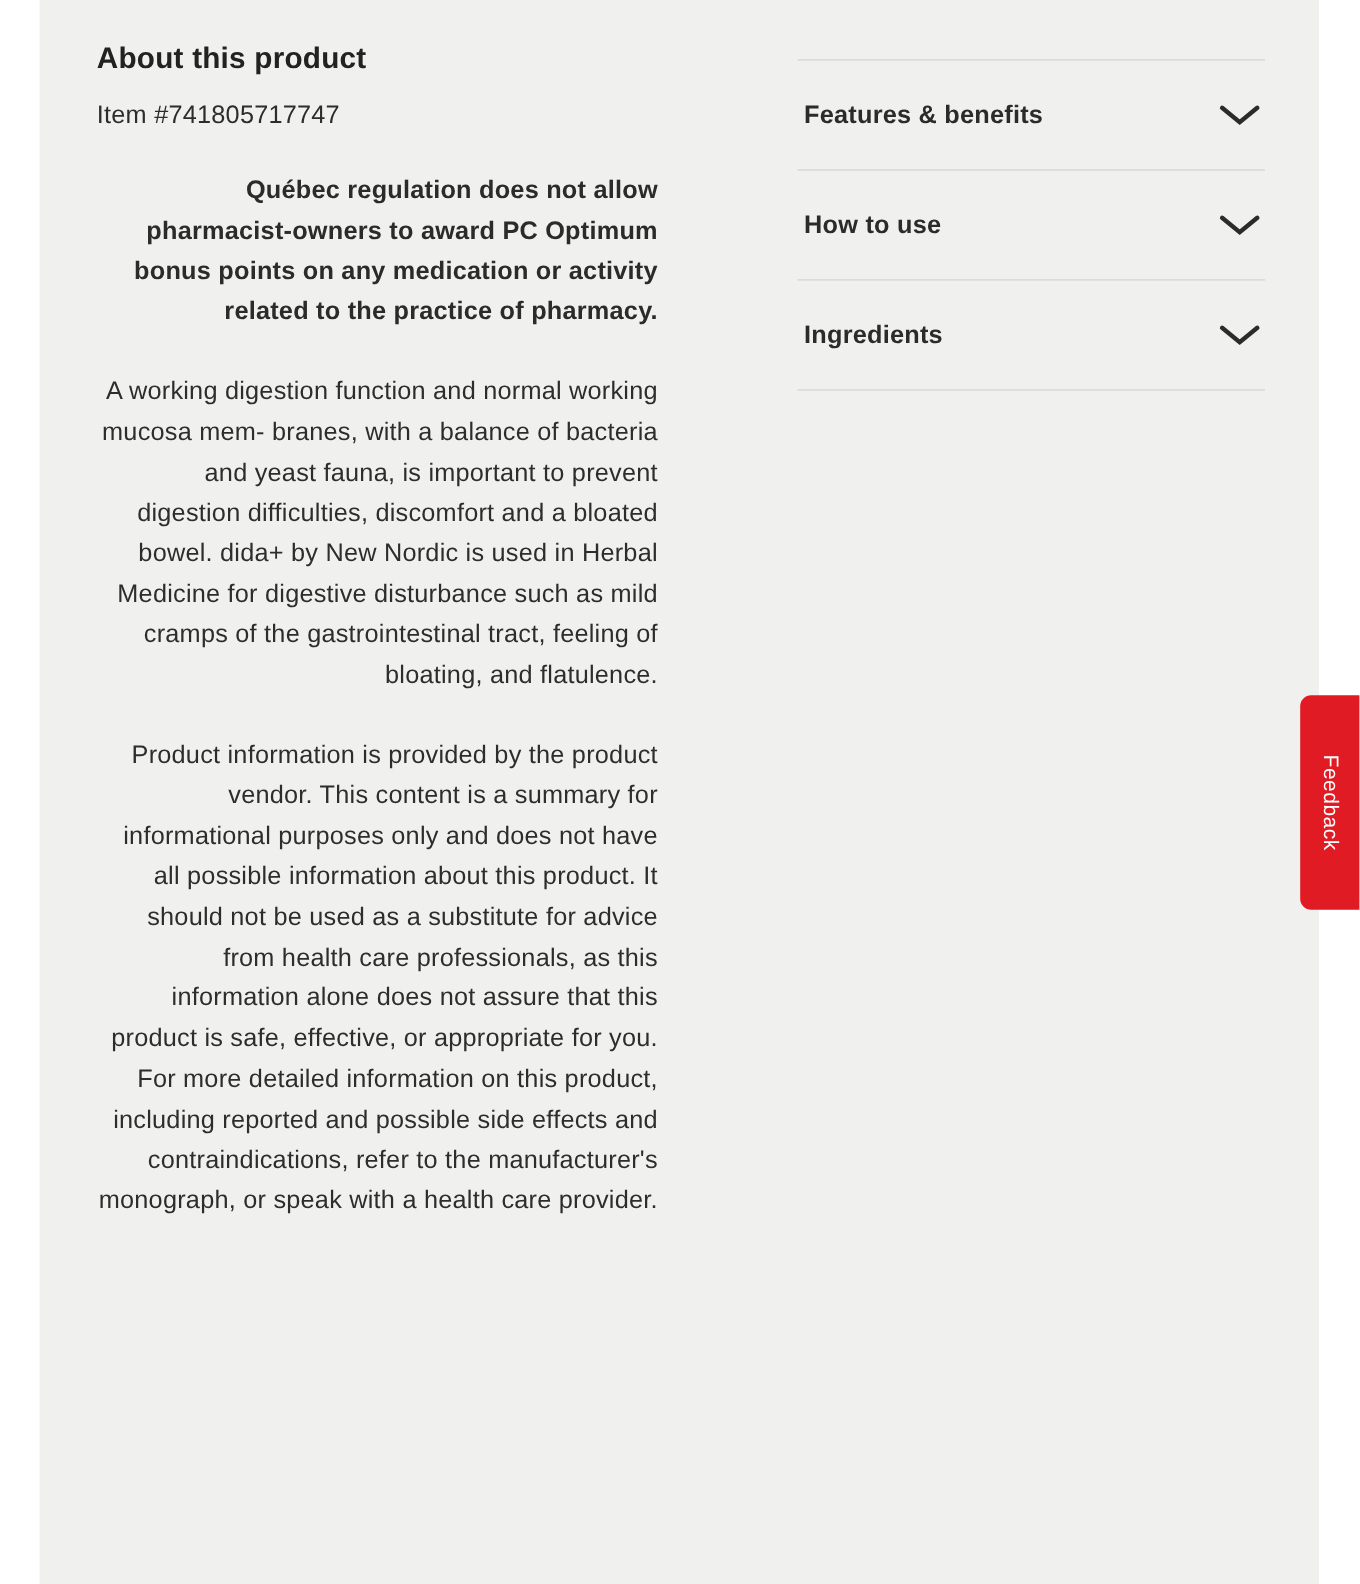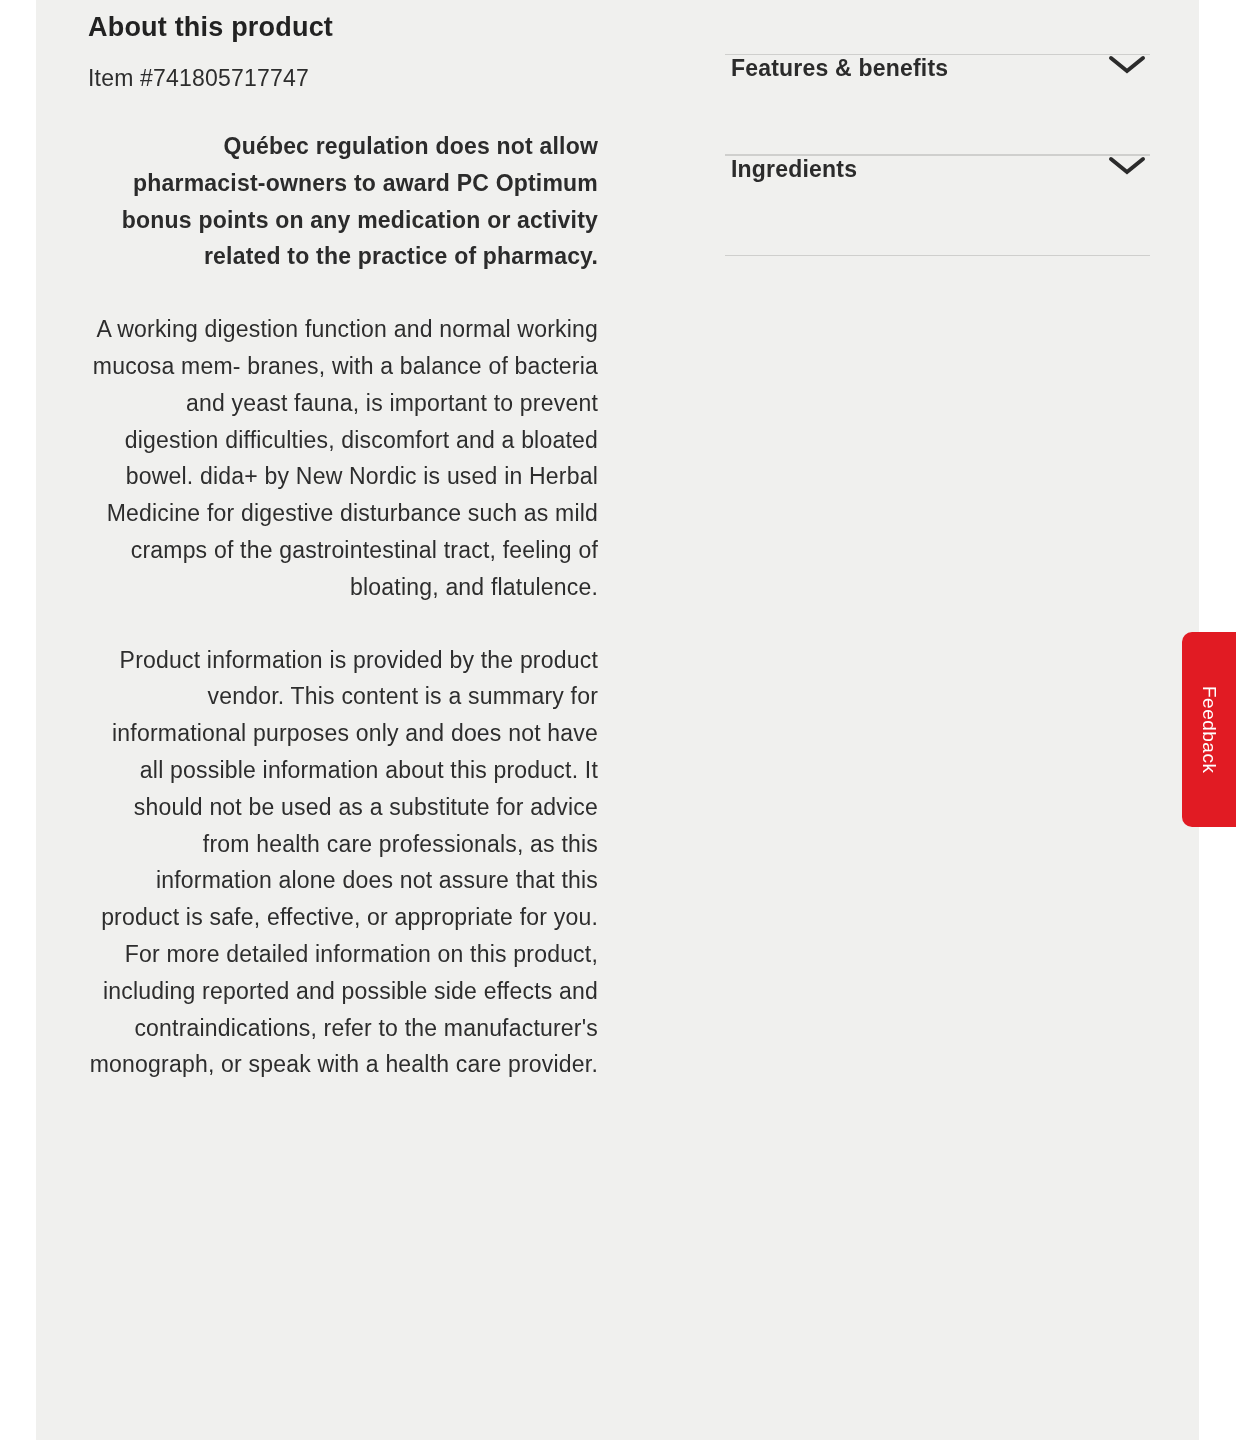--- a/index.html
+++ b/index.html
@@ -14,37 +14,37 @@
     position: absolute; left: 36px; top: 0; width: 1163px; height: 1440px;
     background: #f0f0ee;
   }
   
   .about {
     position: absolute; left: 52px; top: 12px; width: 510px;
     color: #2d2d2d;
   }
   .about-title {
     font-size: 27px; font-weight: 700; color: #222222;
-    letter-spacing: 0.2px; margin-bottom: 22px;
+    letter-spacing: 0.2px; margin-bottom: 22px; margin-top: 26px;
   }
   .item-number {
     font-size: 23px; font-weight: 400; color: #2d2d2d; letter-spacing: 0.2px;
   }
   .about p {
     font-size: 23px; line-height: 36.8px; letter-spacing: 0.2px;
     margin-top: 36px; color: #2d2d2d; text-align: right;
   }
   .about p.bold { font-weight: 700; color: #2b2b2b; }
   
   .accordion {
     position: absolute; left: 689px; top: 54px; width: 425px;
   }
   .acc-divider { height: 1px; background: #cfcfcd; width: 100%; }
   .acc-row {
-    height: 99px; display: flex; align-items: flex-start;
+    height: 99px; display: flex; align-items: center;
     justify-content: space-between; cursor: pointer;
   }
   .acc-label {
     font-size: 23px; font-weight: 700; color: #2b2b2b;
     letter-spacing: 0.2px; padding-left: 6px;
   }
   .chev { display: inline-flex; margin-right: 4px; }
   
   .feedback-tab {
     position: absolute; right: 0; top: 632px;
@@ -78,20 +78,28 @@
       <div class="acc-row">
         <span class="acc-label">Features &amp; benefits</span>
         <span class="chev">
           <svg width="38" height="20" viewBox="0 0 38 20">
               <polyline points="3,3 19,16 35,3" fill="none" stroke="#2b2b2b" stroke-width="4" stroke-linecap="round" stroke-linejoin="miter"></polyline>
             </svg>
         </span>
       </div>
       <div class="acc-divider" style="background: rgb(207, 207, 205);"></div>
 
+      <div class="acc-row">
+        <span class="acc-label">How to use</span>
+        <span class="chev">
+          <svg width="38" height="20" viewBox="0 0 38 20">
+              <polyline points="3,3 19,16 35,3" fill="none" stroke="#2b2b2b" stroke-width="4" stroke-linecap="round" stroke-linejoin="miter"></polyline>
+            </svg>
+        </span>
+      </div>
       <div class="acc-divider" style="background: rgb(207, 207, 205);"></div>
 
       <div class="acc-row">
         <span class="acc-label">Ingredients</span>
         <span class="chev">
           <svg width="38" height="20" viewBox="0 0 38 20">
               <polyline points="3,3 19,16 35,3" fill="none" stroke="#2b2b2b" stroke-width="4" stroke-linecap="round" stroke-linejoin="miter"></polyline>
             </svg>
         </span>
       </div>

